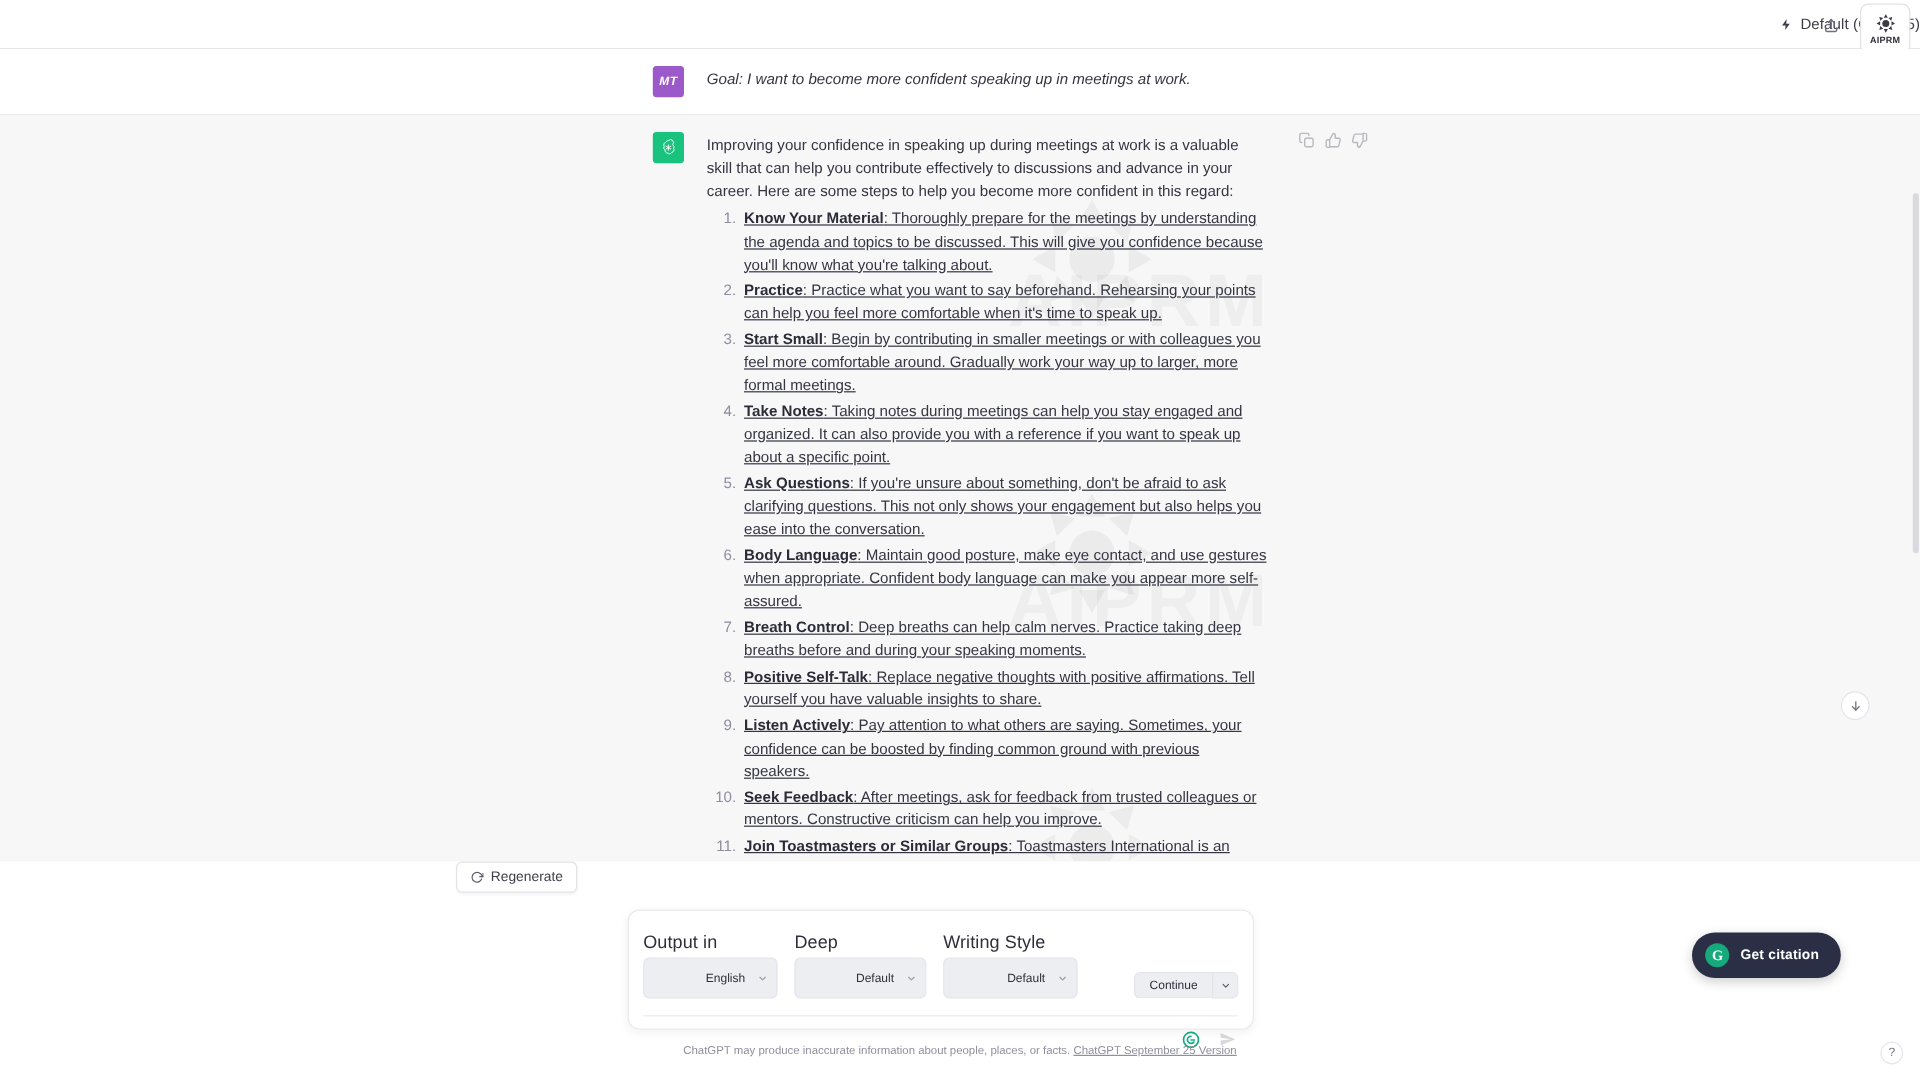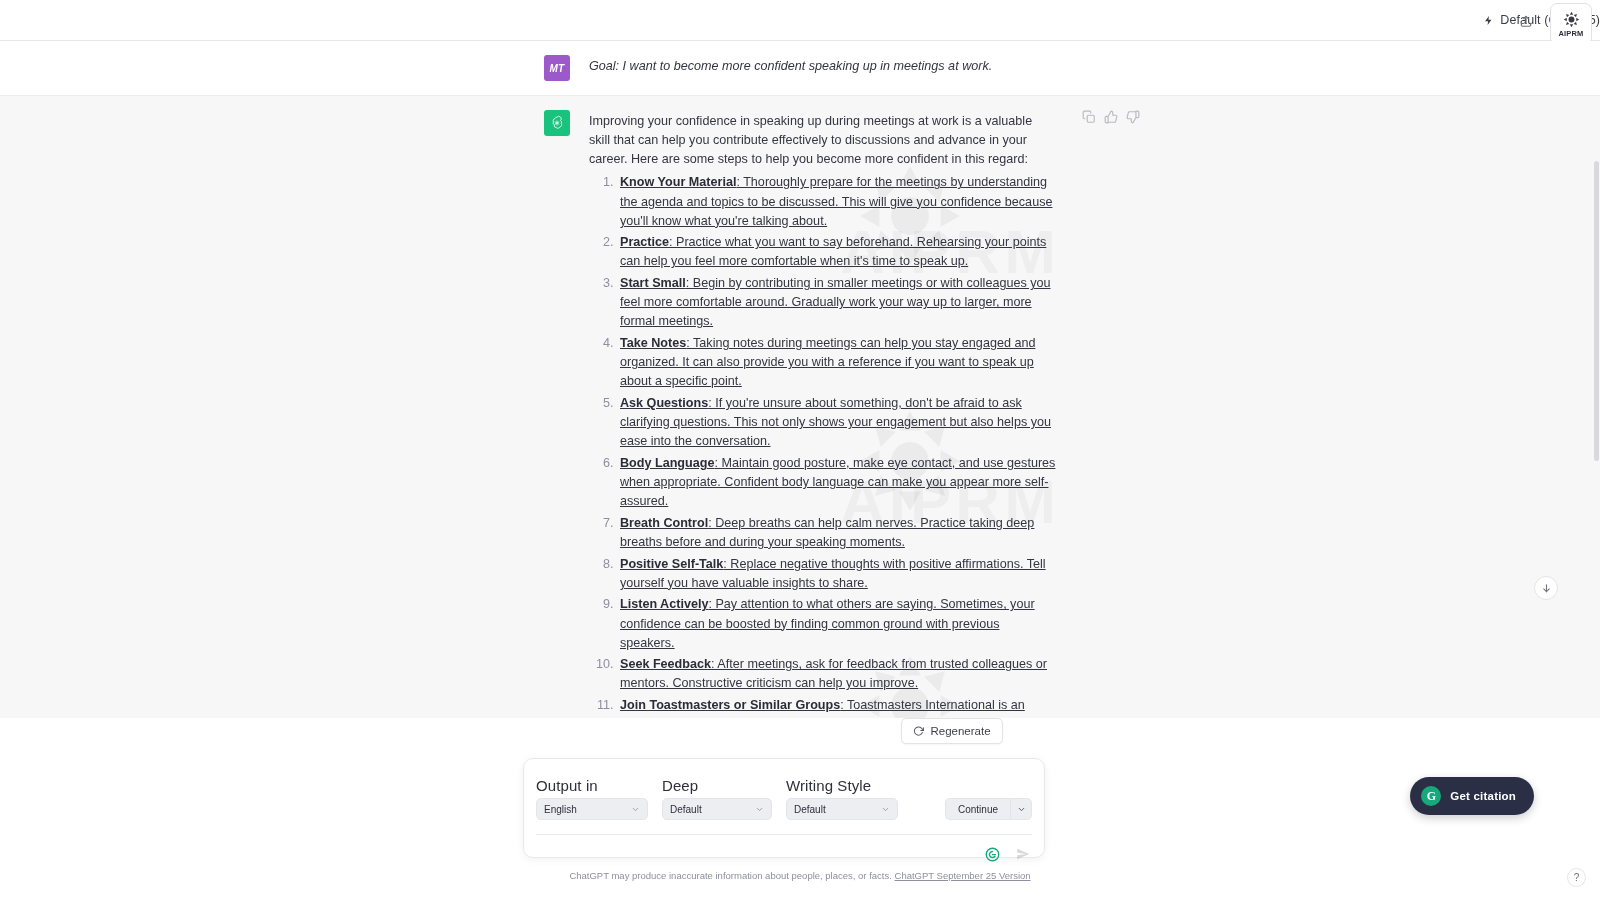--- a/index.html
+++ b/index.html
@@ -100,21 +100,21 @@
     display: flex; align-items: center; justify-content: center; cursor: pointer;
   }
 
   
   .bottom-zone {
     position: absolute; left: 0; bottom: 0; width: 1600px; height: 181px;
     background: linear-gradient(180deg, rgba(255,255,255,0) 0%, #ffffff 22%, #ffffff 100%);
   }
   .regen-wrap {
     position: absolute; left: 0; top: 0; width: 1524px;
-    display: flex; justify-content: center;
+    display: flex; 
   }
   .regen-btn {
     margin-left: 380px;
     display: flex; align-items: center; gap: 6px;
     padding: 6px 11px; border: 1px solid #e4e4e7; border-radius: 5px;
     background: #fff; font-size: 11.5px; color: #40404c; cursor: pointer;
     box-shadow: 0 1px 2px rgba(0,0,0,.04);
   }
 
   .composer-card {
@@ -122,23 +122,23 @@
     width: 522px; height: 100px;
     background: #fff; border: 1px solid #e9e9ec; border-radius: 10px;
     box-shadow: 0 2px 8px rgba(0,0,0,.055);
   }
   .aiprm-controls {
     display: flex; align-items: flex-end; padding: 18px 12px 0 12px; gap: 14px;
   }
   .ctrl { display: flex; flex-direction: column; gap: 4px; }
   .ctrl-label { font-size: 15px; color: #2f2f3a; letter-spacing: .1px; }
   .select-box {
-    display: flex; align-items: center; justify-content: space-between;
+    display: flex; align-items: center; justify-content: flex-end;
     background: #eceef2; border: 1px solid #e3e5ea; border-radius: 5px;
-    height: 22px; padding: 0 7px; font-size: 10px; color: #2f2f3a; cursor: pointer;
+    height: 34px; padding: 0 7px; font-size: 10px; color: #2f2f3a; cursor: pointer;
   }
   .select-box .chev { margin-left: 10px; opacity: .55; }
   .w-out { width: 112px; }
   .w-tone { width: 110px; }
   .w-style { width: 112px; }
 
   .continue-group { margin-left: auto; display: flex; align-items: flex-end; }
   .continue-main {
     display: flex; align-items: center; justify-content: center;
     background: #eceef2; border: 1px solid #e3e5ea; border-right: none;

